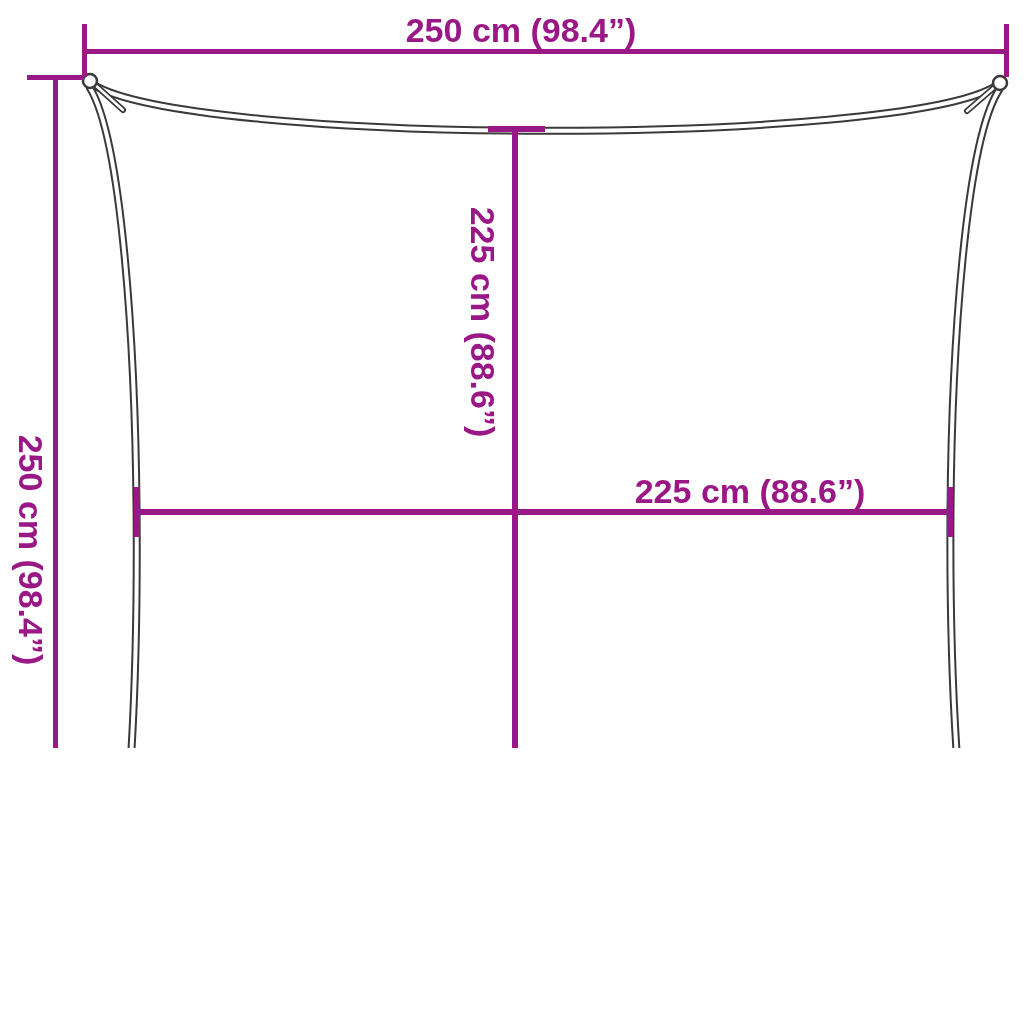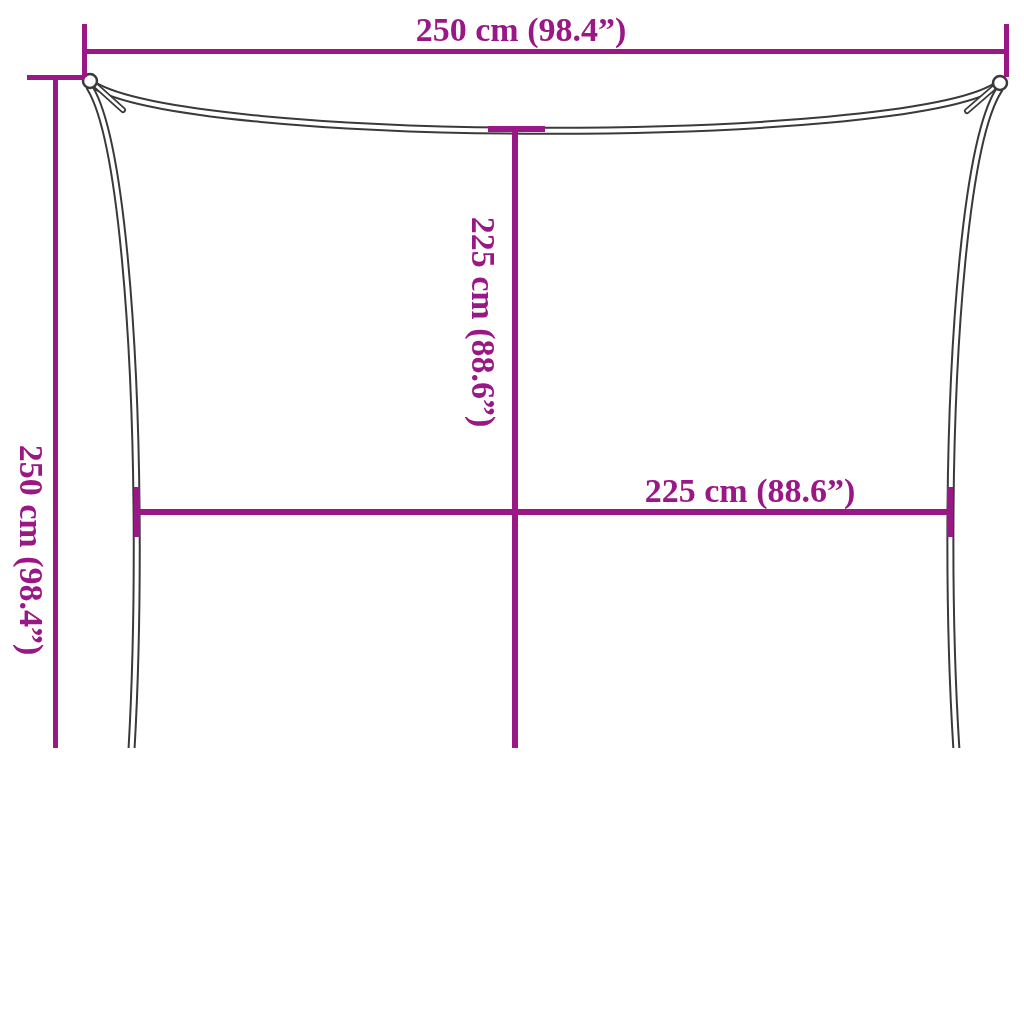--- a/index.html
+++ b/index.html
@@ -6,21 +6,21 @@
     --dim:#9a1786;
     --outline:#3a3a3a;
     --bg:#ffffff;
   }
   html,body{margin:0;padding:0;background:var(--bg);}
   .canvas{
     position:relative;
     width:1024px;height:748px;
     background:var(--bg);
     overflow:hidden;
-    font-family:Liberation Serif, serif;
+    font-family:Liberation Sans, sans-serif;
   }
   .sail-svg{position:absolute;left:0;top:0;}
   .edge-dark{fill:none;stroke:var(--outline);stroke-width:8;stroke-linecap:round;}
   .edge-white{fill:none;stroke:var(--bg);stroke-width:4;stroke-linecap:round;}
   .stub-dark{fill:none;stroke:var(--outline);stroke-width:6;stroke-linecap:round;}
   .stub-white{fill:none;stroke:var(--bg);stroke-width:2.5;stroke-linecap:round;}
   .ring{fill:var(--bg);stroke:var(--outline);stroke-width:2.5;}
   .dim-line,.dim-tick{position:absolute;background:var(--dim);}
   .dim-label{
     position:absolute;

